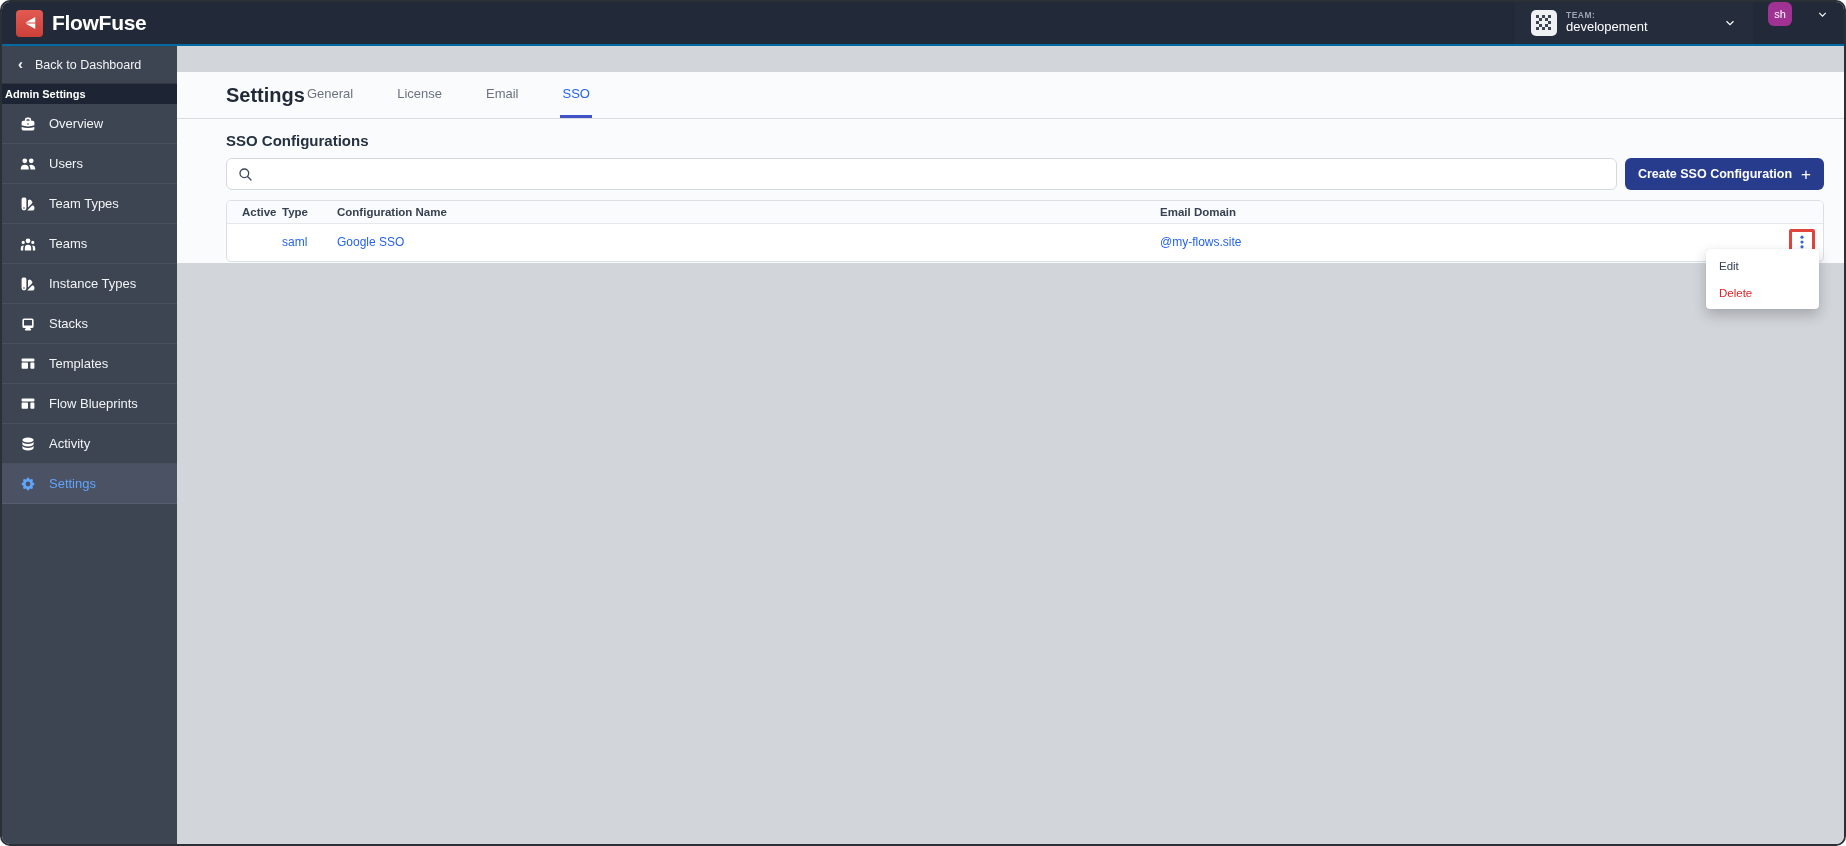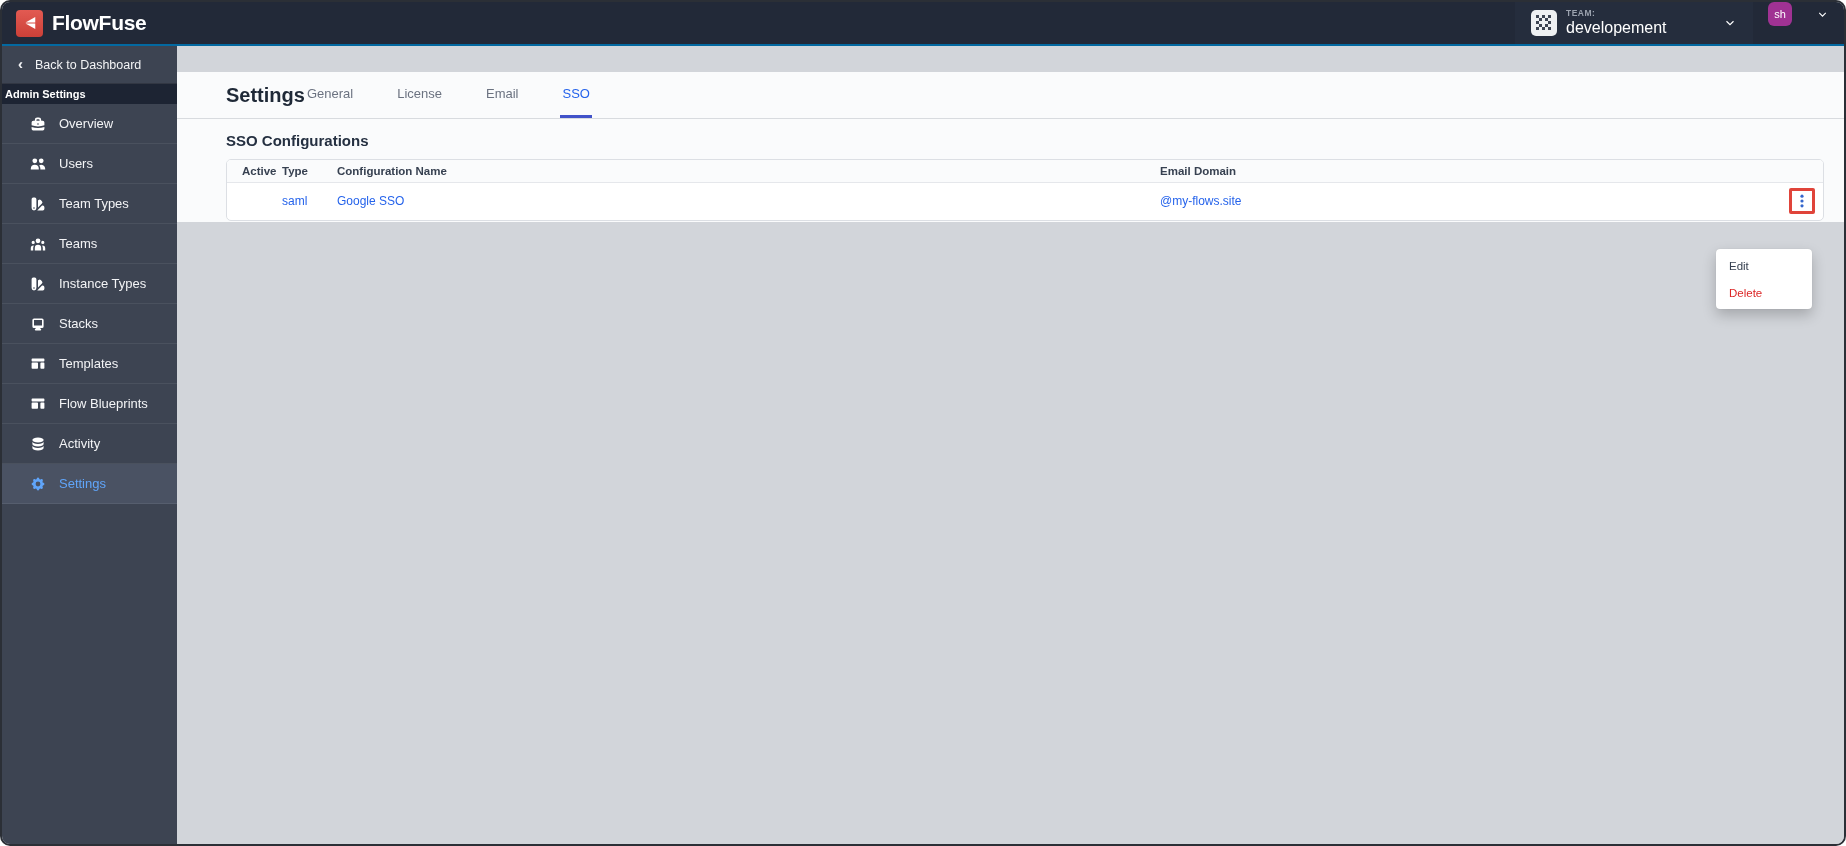--- a/index.html
+++ b/index.html
@@ -26,21 +26,21 @@
     height:100%; background:#252d3d; display:flex; align-items:center;
     padding:0 16px; width:238px; justify-content:space-between; cursor:pointer;
   }
   .team-meta { display:flex; align-items:center; gap:9px; }
   .identicon {
     width:26px; height:26px; border-radius:5px; background:#eef0f2;
     display:flex; align-items:center; justify-content:center;
   }
   .team-text { display:flex; flex-direction:column; line-height:1.15; }
   .team-label { font-size:8.5px; color:#9ca3af; letter-spacing:.5px; font-weight:700; }
-  .team-name { font-size:16px; color:#ffffff; }
+  .team-name { font-size:13px; color:#ffffff; }
   .user-btn { display:flex; align-items:center; gap:24px; padding:0 15px; cursor:pointer; }
   .avatar {
     width:24px; height:24px; border-radius:6px; background:#a03293;
     color:#fff; font-size:11px; display:flex; align-items:center; justify-content:center;
   }
 
   
   .body-row { display:flex; height:800px; }
 
   
@@ -49,21 +49,21 @@
     height:38px; display:flex; align-items:center; gap:12px;
     padding-left:16px; font-size:12.5px; color:#f3f4f6; cursor:pointer;
     border-bottom:1px solid rgba(0,0,0,.18);
   }
   .back-chevron { font-size:15px; font-weight:700; margin-top:-2px; }
   .section-label {
     background:#1d2433; height:20px; display:flex; align-items:center;
     padding-left:3px; font-size:11px; font-weight:700; color:#ffffff;
   }
   .nav-item {
-    height:40px; display:flex; align-items:center; gap:13px; padding-left:28px;
+    height:40px; display:flex; align-items:center; gap:13px; padding-left:18px;
     font-size:13px; color:#f3f4f6; cursor:pointer;
     border-bottom:1px solid rgba(255,255,255,.07);
     text-align:right;
   }
   .nav-item svg { width:16px; height:16px; fill:#ffffff; flex-shrink:0; }
   .nav-item.active { background:#4a5263; color:#60a5fa; }
   .nav-item.active svg { fill:#60a5fa; }
 
   
   .main { flex:1; background:#d2d5da; }
@@ -106,21 +106,21 @@
   a.cell-link { color:#2563eb; text-decoration:none; cursor:pointer; }
   .actions-cell { padding:0 8px 0 0 !important; text-align:right; }
   .kebab-btn {
     display:inline-flex; width:26px; height:26px; background:#ffffff; border-radius:2px;
     align-items:center; justify-content:center; cursor:pointer;
     border:3px solid #e0443a; vertical-align:middle;
   }
 
   
   .context-menu {
-    position:absolute; top:247px; right:32px; width:96px; background:#ffffff;
+    position:absolute; top:247px; right:25px; width:113px; background:#ffffff;
     border-radius:4px; box-shadow:0 6px 14px rgba(0,0,0,.22), 0 0 1px rgba(0,0,0,.15);
     padding:3px 0; z-index:20;
   }
   .menu-item { height:27px; display:flex; align-items:center; padding-left:13px; font-size:11.5px; color:#374151; cursor:pointer; }
   .menu-item.danger { color:#dc2626; }
 
   .chev { stroke:#ffffff; stroke-width:2; fill:none; }
 </style>
 </head>
 <body>
@@ -257,20 +257,32 @@
           <div class="tabs">
             <span class="tab">General</span>
             <span class="tab">License</span>
             <span class="tab">Email</span>
             <span class="tab active">SSO</span>
           </div>
         </div>
 
         <div class="section-title">SSO Configurations</div>
 
+        <div class="toolbar">
+          <div class="search-box">
+            <svg width="16" height="16" viewBox="0 0 24 24">
+                <path d="M21 21l-5.2-5.2m1.7-4.8a6.5 6.5 0 11-13 0 6.5 6.5 0 0113 0z" fill="none" stroke="#3b4656" stroke-width="2" stroke-linecap="round"></path>
+              </svg>
+            <input type="text" placeholder="" style="">
+          </div>
+          <button class="create-btn">
+            <span>Create SSO Configuration</span>
+            <span class="plus-glyph">+</span>
+          </button>
+        </div>
 
         <div class="table-wrap">
           <table>
             <colgroup>
               <col class="c-active">
                 <col class="c-type">
                 <col class="c-name">
                 <col>
                 <col class="c-actions">
             </colgroup>

